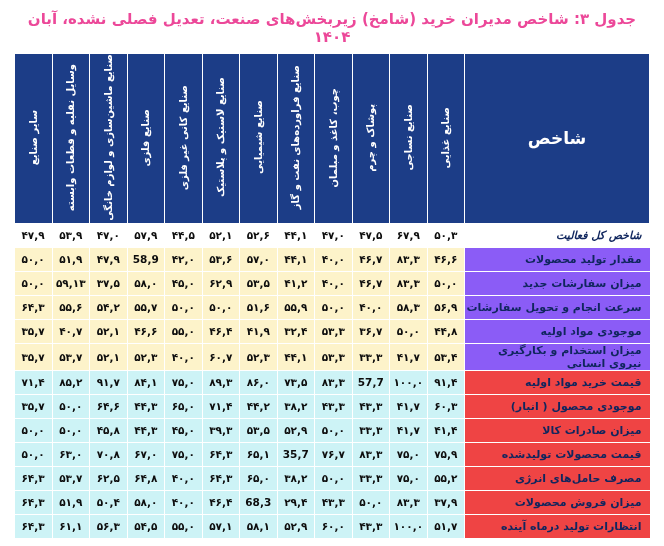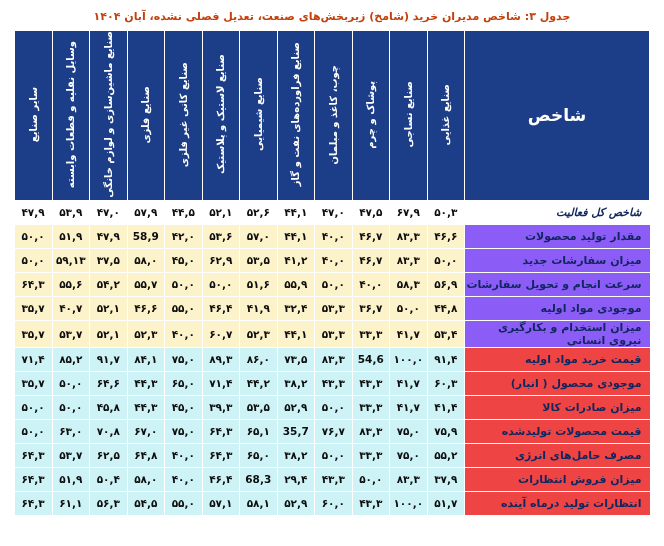--- a/index.html
+++ b/index.html
@@ -16,23 +16,23 @@
   }
   .page {
     width: 664px;
     height: 546px;
     box-sizing: border-box;
     padding: 6px 14px 8px 14px;
     background: #ffffff;
   }
   .title {
     text-align: center;
-    font-size: 11px;
+    font-size: 15px;
     font-weight: bold;
-    color: #c2410c;
+    color: #ec4899;
     margin: 4px 0 7px 0;
     letter-spacing: 0;
   }
   table.matrix {
     border-collapse: collapse;
     width: 636px;
     table-layout: fixed;
     direction: rtl;
   }
   table.matrix td, table.matrix th {
@@ -200,21 +200,21 @@
           <td>۴۰,۰</td>
           <td>۵۲,۳</td>
           <td>۵۲,۱</td>
           <td>۵۳,۷</td>
           <td>۳۵,۷</td>
         </tr>
         <tr class="band-cyan">
           <td class="rowlabel">قیمت خرید مواد اولیه</td>
           <td>۹۱,۴</td>
           <td>۱۰۰,۰</td>
-          <td>54,6</td>
+          <td>57,7</td>
           <td>۸۳,۳</td>
           <td>۷۳,۵</td>
           <td>۸۶,۰</td>
           <td>۸۹,۳</td>
           <td>۷۵,۰</td>
           <td>۸۴,۱</td>
           <td>۹۱,۷</td>
           <td>۸۵,۲</td>
           <td>۷۱,۴</td>
         </tr>
@@ -272,21 +272,21 @@
           <td>۳۸,۲</td>
           <td>۶۵,۰</td>
           <td>۶۴,۳</td>
           <td>۴۰,۰</td>
           <td>۶۴,۸</td>
           <td>۶۲,۵</td>
           <td>۵۳,۷</td>
           <td>۶۴,۳</td>
         </tr>
         <tr class="band-cyan">
-          <td class="rowlabel">میزان فروش انتظارات</td>
+          <td class="rowlabel">میزان فروش محصولات</td>
           <td>۳۷,۹</td>
           <td>۸۳,۳</td>
           <td>۵۰,۰</td>
           <td>۴۳,۳</td>
           <td>۲۹,۴</td>
           <td>68,3</td>
           <td>۴۶,۴</td>
           <td>۴۰,۰</td>
           <td>۵۸,۰</td>
           <td>۵۰,۴</td>

